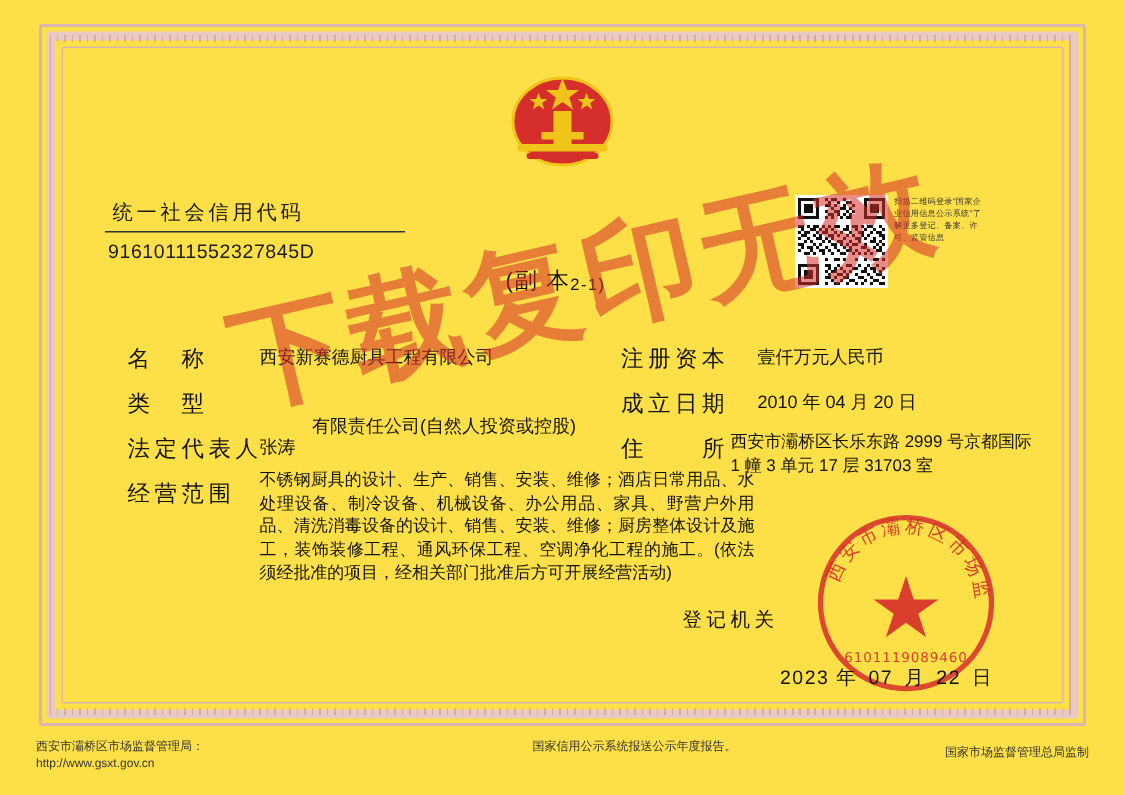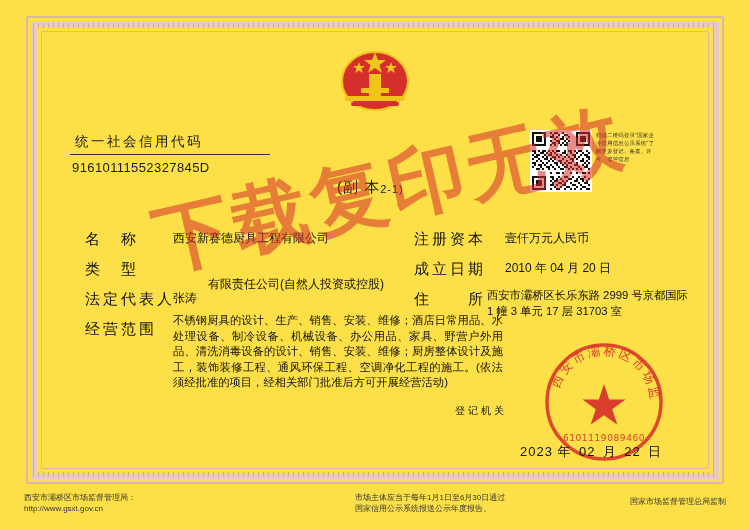--- a/index.html
+++ b/index.html
@@ -184,21 +184,21 @@
     font-size: 11.3px;
     line-height: 16px;
     color: #111;
   }
 
   
   .registrar-label {
     position: absolute;
     left: 455px;
     top: 404px;
-    font-size: 10px;
+    font-size: 13px;
     letter-spacing: 3px;
     color: #111;
   }
   .seal {
     position: absolute;
     left: 542px;
     top: 340px;
     width: 124px;
     height: 124px;
   }
@@ -521,35 +521,34 @@
         <textPath href="#sealArc" startOffset="9%">西安市灞桥区市场监督管理局</textPath>
       </text>
       <polygon points="62,44 67.2,59.6 83.6,59.6 70.2,69.2 75.4,84.8 62,75.2 48.6,84.8 53.8,69.2 40.4,59.6 56.8,59.6" fill="#d62e2a" opacity="0.9"></polygon>
       <text x="62" y="101" text-anchor="middle" font-size="9" fill="#d62e2a" opacity="0.9" font-family="DejaVu Sans, sans-serif" letter-spacing="0.6">6101119089460</text>
     </svg>
   </div>
 
   <div class="date-line">
     <span class="num">2023</span>
     <span>年</span>
-    <span class="num" style="width:22px">02</span>
+    <span class="num" style="width:22px">07</span>
     <span>月</span>
     <span class="num" style="width:22px">22</span>
     <span>日</span>
   </div>
 
   <div class="watermark">下载复印无效</div>
 
   <div class="footer">
     <div class="footer-left">
       <div>西安市灞桥区市场监督管理局：</div>
       <div>http://www.gsxt.gov.cn</div>
     </div>
     <div class="footer-center">
-      <div>市场主体应当于每年1月1日至6月30日通过</div>
       <div>国家信用公示系统报送公示年度报告。</div>
     </div>
     <div class="footer-right">
       <div>国家市场监督管理总局监制</div>
     </div>
   </div>
 
 </div>
 
 </body></html>

